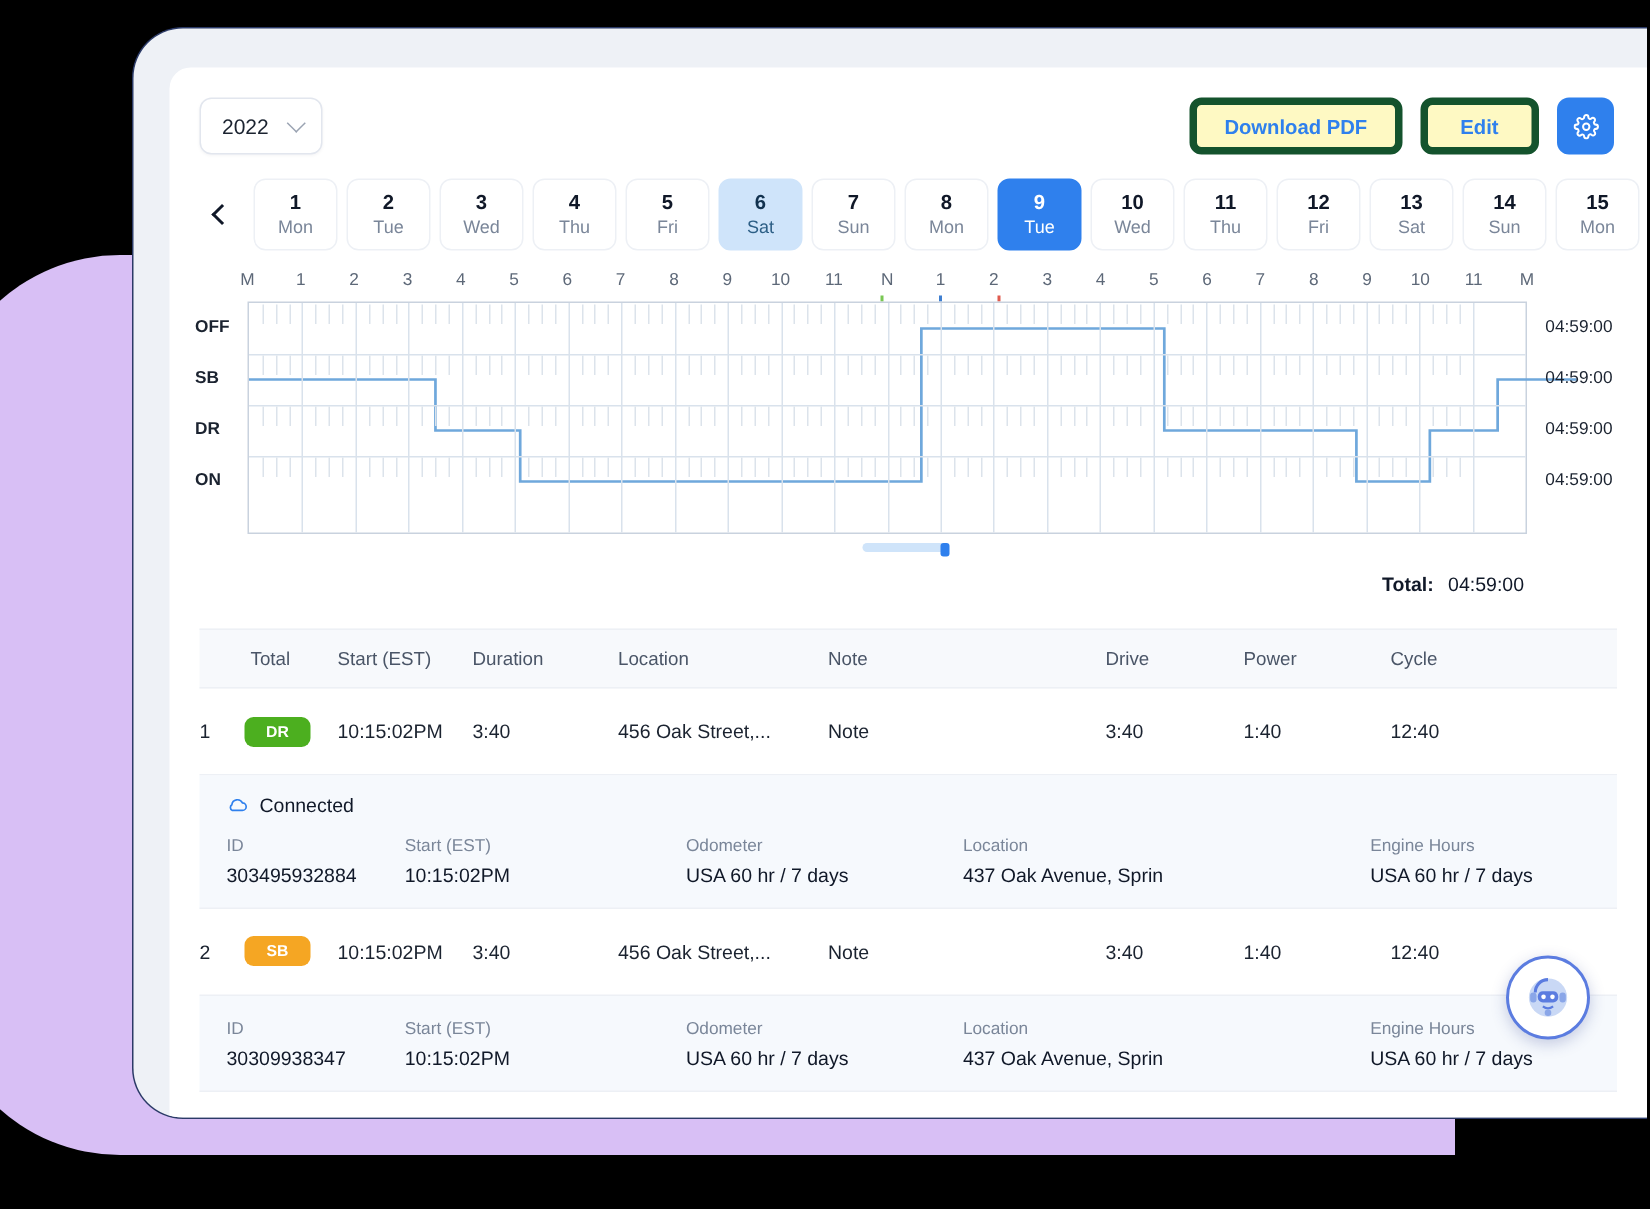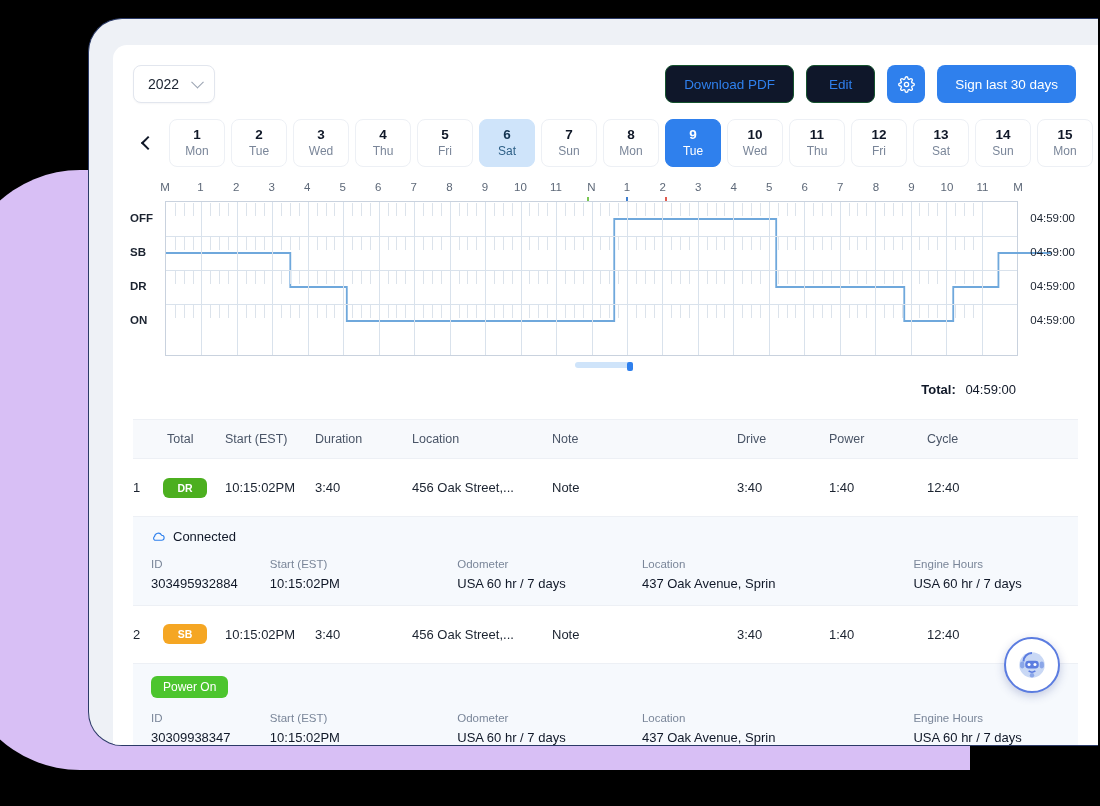--- a/index.html
+++ b/index.html
@@ -66,24 +66,25 @@
     border-bottom: 1.6px solid #9aa3b2;
     transform: translateY(-70%) rotate(45deg);
   }
   .spacer { flex: 1; }
   .btn {
     height: 38px; border-radius: 8px;
     display: inline-flex; align-items: center; justify-content: center;
     font-size: 13.5px; cursor: pointer; white-space: nowrap;
   }
   .btn-outline {
-    border: 1px solid #14532d;
+    border: 5px solid #14532d;
     color: #2F80ED;
-    background: #0f172a;
+    background: #fef9c3;
     padding: 0 18px;
+    font-weight: bold;
   }
   .btn-outline.edit { padding: 0 22px; }
   .btn-icon {
     width: 38px; background: #2F80ED; border: none;
     color: #fff;
   }
   .btn-primary {
     background: #2F80ED; color: #fff; border: none;
     padding: 0 18px; font-size: 13.5px;
   }
@@ -256,21 +257,20 @@
         </div>
         <div class="spacer"></div>
         <button class="btn btn-outline">Download PDF</button>
         <button class="btn btn-outline edit">Edit</button>
         <button class="btn btn-icon">
           <svg width="17" height="17" viewBox="0 0 24 24" fill="none" stroke="#fff" stroke-width="1.9">
             <circle cx="12" cy="12" r="3"></circle>
             <path d="M19.4 15a1.6 1.6 0 00.33 1.77l.06.06a2 2 0 11-2.83 2.83l-.06-.06A1.6 1.6 0 0015 19.4a1.6 1.6 0 00-1 1.47V21a2 2 0 11-4 0v-.1A1.6 1.6 0 009 19.4a1.6 1.6 0 00-1.77.33l-.06.06a2 2 0 11-2.83-2.83l.06-.06A1.6 1.6 0 004.6 15a1.6 1.6 0 00-1.47-1H3a2 2 0 110-4h.1A1.6 1.6 0 004.6 9a1.6 1.6 0 00-.33-1.77l-.06-.06a2 2 0 112.83-2.83l.06.06A1.6 1.6 0 009 4.6a1.6 1.6 0 001-1.47V3a2 2 0 114 0v.1A1.6 1.6 0 0015 4.6a1.6 1.6 0 001.77-.33l.06-.06a2 2 0 112.83 2.83l-.06.06A1.6 1.6 0 0019.4 9a1.6 1.6 0 001.47 1H21a2 2 0 110 4h-.1a1.6 1.6 0 00-1.5 1z"></path>
           </svg>
         </button>
-        <button class="btn btn-primary">Sign last 30 days</button>
       </div>
 
       <div class="daystrip">
         <div class="arrow left">
           <i></i>
         </div>
         <div id="days-host" style="display:flex;gap:6px;">
             <div class="day">
               <div class="num">1</div>
               <div class="dow">Mon</div>
@@ -750,23 +750,20 @@
               <div class="c-sta"><span class="badge sb">SB</span></div>
               <div class="c-srt">10:15:02PM</div>
               <div class="c-dur">3:40</div>
               <div class="c-loc">456 Oak Street,...</div>
               <div class="c-note">Note</div>
               <div class="c-drv">3:40</div>
               <div class="c-shf">1:40</div>
               <div class="c-cyc">12:40</div>
             </div>
             <div class="subpanel">
-              <div class="subhead">
-                <span class="chip">Power On</span>
-              </div>
               <div class="subgrid">
                 <div class="sf-id">
                   <div class="sk">ID</div>
                   <div class="sv">30309938347</div>
                 </div>
                 <div class="sf-st">
                   <div class="sk">Start (EST)</div>
                   <div class="sv">10:15:02PM</div>
                 </div>
                 <div class="sf-od">

